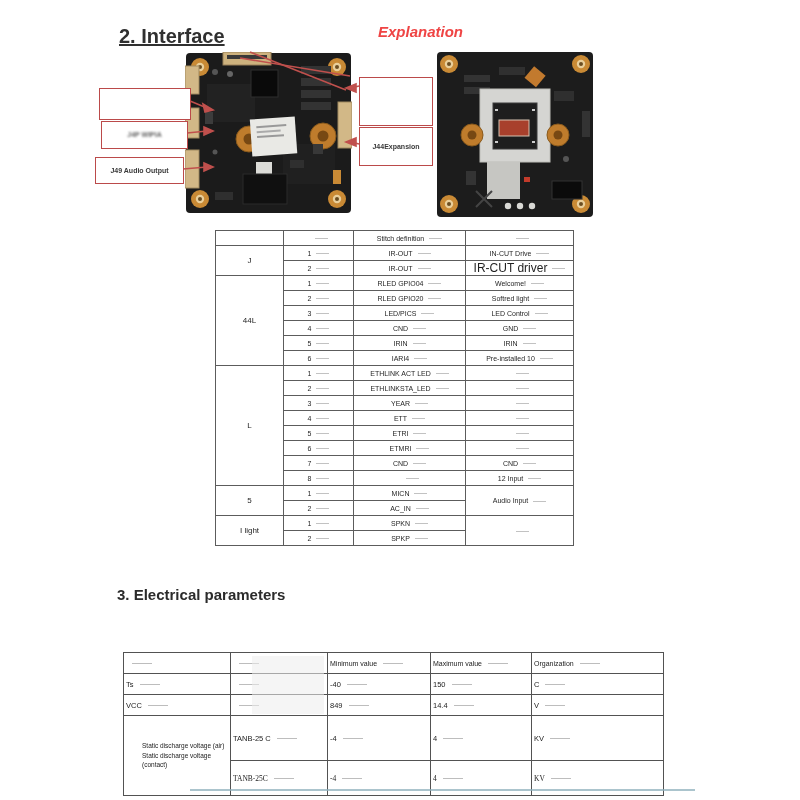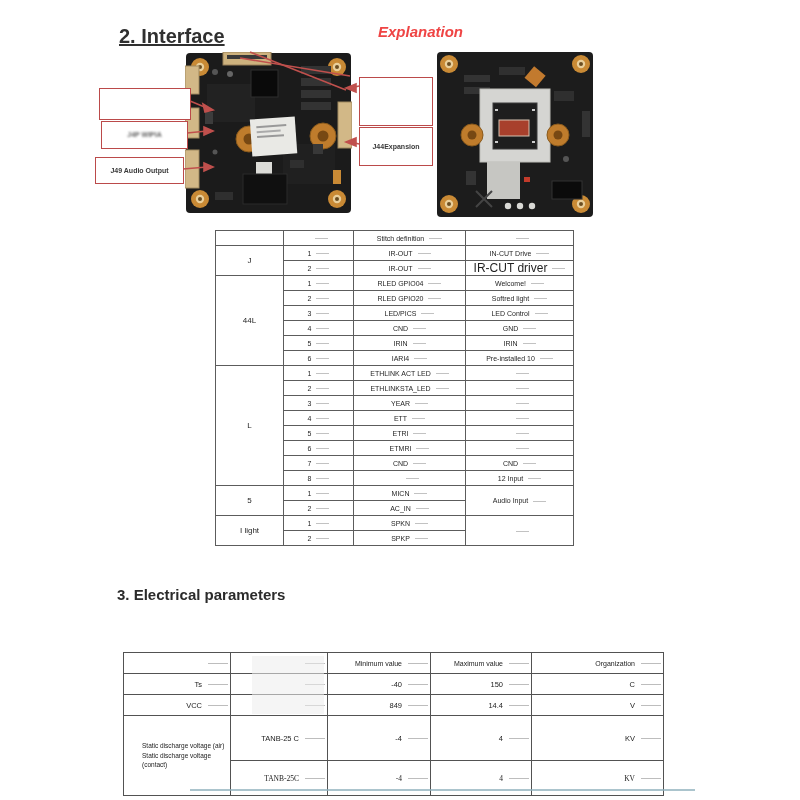--- a/index.html
+++ b/index.html
@@ -28,21 +28,21 @@
   
   .pin-table{position:absolute;left:215px;top:230px;width:358px;border-collapse:collapse;table-layout:fixed;font-size:7px;color:#1f1f1f;}
   .pin-table td{border:1px solid #5c5c5c;height:14px;text-align:center;vertical-align:middle;padding:0 2px;overflow:hidden;white-space:nowrap;}
   .pin-table td.group{font-size:8px;}
   .pin-table tr:nth-child(3) td.desc{font-size:12px;}
   
   .pin-table td:not(.group)::after{content:"";display:inline-block;width:13px;border-top:1px solid #c2c2c2;margin-left:5px;vertical-align:middle;}
 
   
   .elec-table{position:absolute;left:123px;top:652px;width:540px;border-collapse:collapse;table-layout:fixed;font-size:7.5px;color:#222;}
-  .elec-table td{border:1px solid #525252;text-align:right;vertical-align:middle;padding:0 2px;}
+  .elec-table td{border:1px solid #525252;text-align:left;vertical-align:middle;padding:0 2px;}
   .elec-table tr.row-h td{height:20px;font-size:7px;}
   .elec-table tr.row-ts td{height:20px;}
   .elec-table tr.row-vcc td{height:20px;margin-top:24px;}
   .elec-table tr.row-sd1 td{height:44px;margin-left:48px;}
   .elec-table tr.row-sd2 td{height:34px;font-family:Liberation Serif, serif;}
   .elec-table td.name-multi{font-size:6.5px;text-align:left;padding-left:18px;white-space:normal;line-height:1.5;}
   .elec-table td::after{content:"";display:inline-block;width:20px;border-top:1px solid #bdbdbd;margin-left:6px;vertical-align:middle;}
   .elec-table td.name-multi::after{display:none;}
 
   .smudge{position:absolute;left:252px;top:656px;width:72px;height:58px;background:#ececec;opacity:.55;pointer-events:none;}

